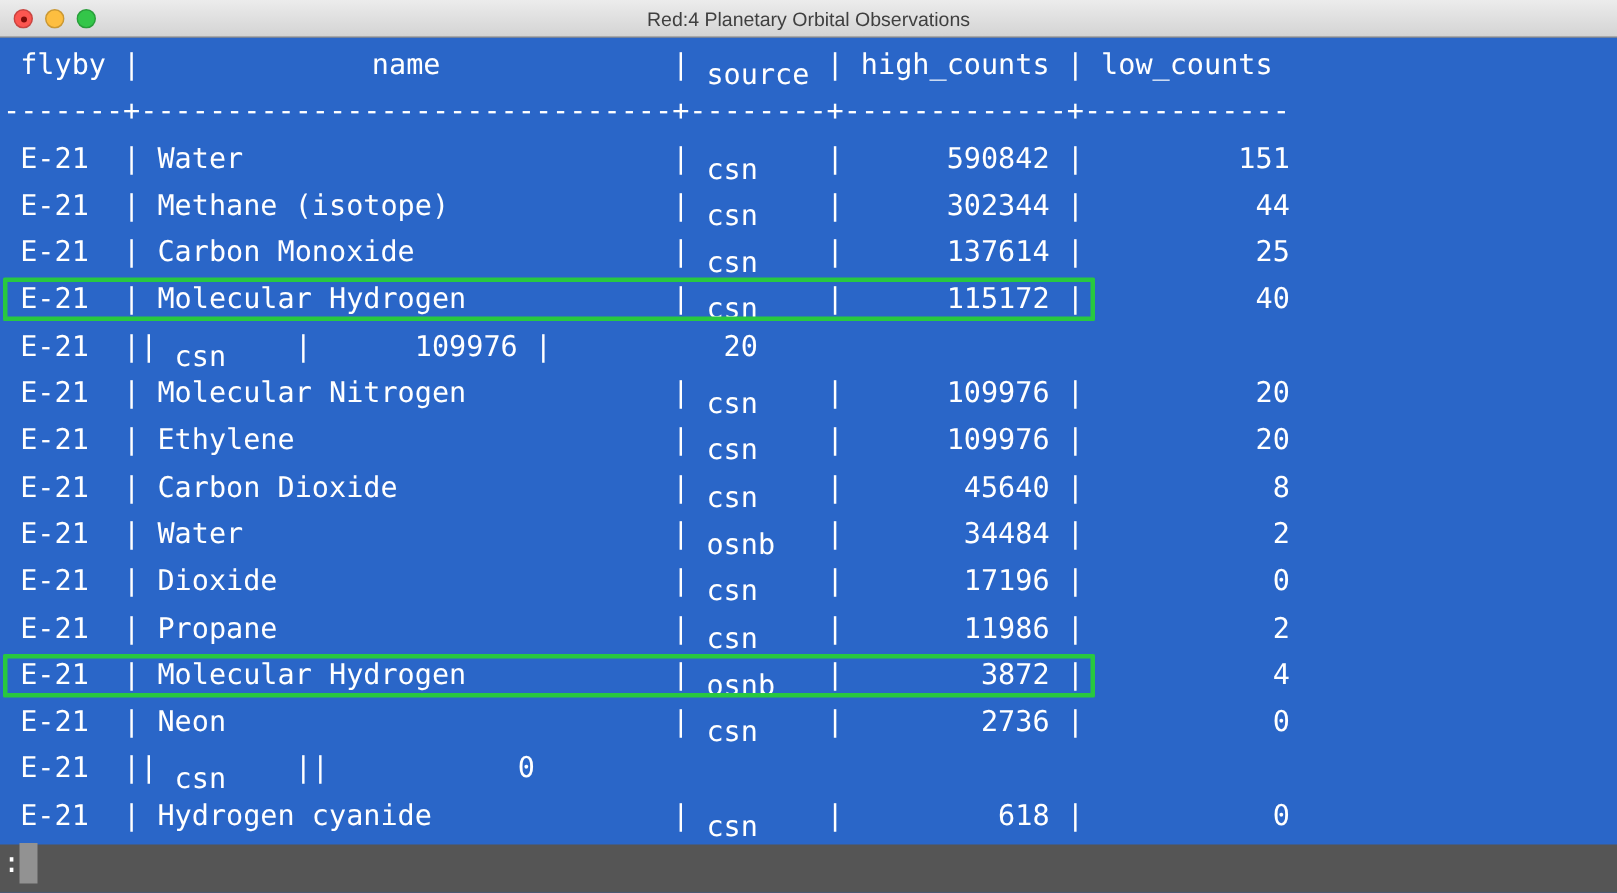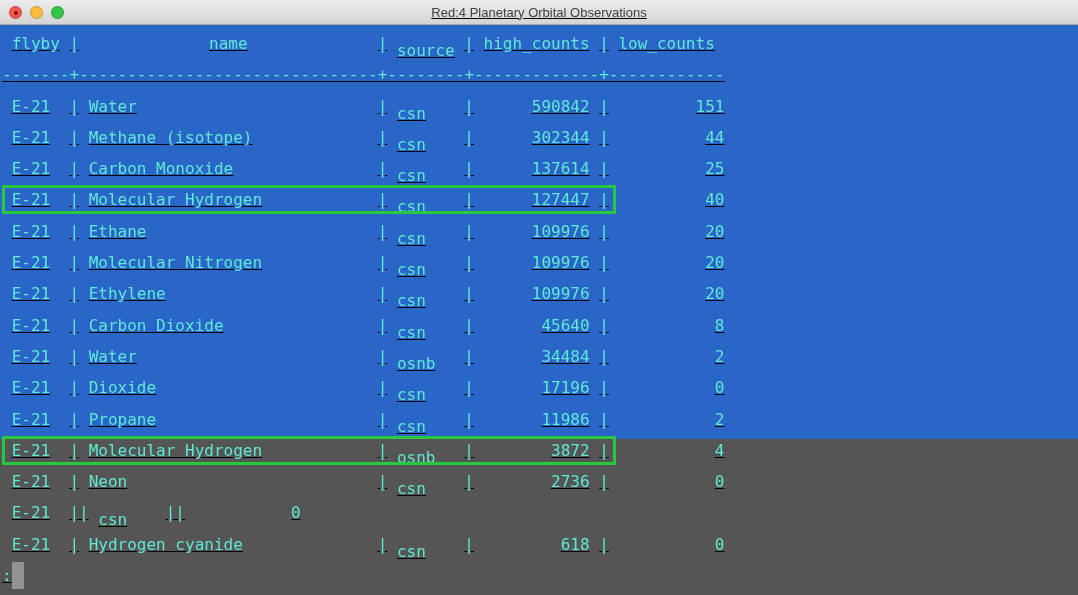--- a/index.html
+++ b/index.html
@@ -3,21 +3,20 @@
 <meta charset="utf-8">
 <style>
   * { margin: 0; padding: 0; box-sizing: border-box; }
   html, body { background: #555; }
   .window {
     width: 1078px;
     height: 595px;
     position: relative;
     overflow: hidden;
     font-family: "DejaVu Sans Mono", monospace;
-    text-decoration: underline;
   }
   
   .titlebar {
     height: 25px;
     background: linear-gradient(#ececec, #d4d4d4);
     border-bottom: 1px solid #a9a9a9;
     display: flex;
     align-items: center;
     position: relative;
   }
@@ -45,24 +44,24 @@
   }
   .title {
     flex: 1;
     text-align: center;
     font-family: "Liberation Sans", sans-serif;
     font-size: 13px;
     color: #3f3f3f;
   }
   
   .screen {
-    height: 414px;
+    height: 538px;
     background: #2a66c8;
-    color: #5eead4;
-    font-size: 16px;
+    color: #ffffff;
+    font-size: 19px;
     padding: 3px 0 0 2px;
     cursor: text;
   }
   .line {
     display: flex;
     height: 31.3px;
     line-height: 31.3px;
     white-space: pre;
     position: relative;
     align-items: center;
@@ -139,25 +138,25 @@
     <div class="line">
       <span class="c f">E-21</span><span class="p">|</span><span class="c n">Methane (isotope)</span><span class="p">|</span><span class="c s">csn</span><span class="p">|</span><span class="c h">302344</span><span class="p">|</span><span class="c l">44</span>
     </div>
 
     <div class="line">
       <span class="c f">E-21</span><span class="p">|</span><span class="c n">Carbon Monoxide</span><span class="p">|</span><span class="c s">csn</span><span class="p">|</span><span class="c h">137614</span><span class="p">|</span><span class="c l">25</span>
     </div>
 
     <div class="line">
       <div class="hlbox"></div>
-      <span class="c f">E-21</span><span class="p">|</span><span class="c n">Molecular Hydrogen</span><span class="p">|</span><span class="c s">csn</span><span class="p">|</span><span class="c h">127447</span><span class="p">|</span><span class="c l">40</span>
-    </div>
-
-    <div class="line">
-      <span class="c f">E-21</span><span class="p">|</span><span class="c n">Ethane</span><span class="p">|</span><span class="c s">csn</span><span class="p">|</span><span class="c h">109976</span><span class="p">|</span><span class="c l">20</span>
+      <span class="c f">E-21</span><span class="p">|</span><span class="c n">Molecular Hydrogen</span><span class="p">|</span><span class="c s">csn</span><span class="p">|</span><span class="c h">115172</span><span class="p">|</span><span class="c l">40</span>
+    </div>
+
+    <div class="line">
+      <span class="c f">E-21</span><span class="p">|</span><span class="p">|</span><span class="c s">csn</span><span class="p">|</span><span class="c h">109976</span><span class="p">|</span><span class="c l">20</span>
     </div>
 
     <div class="line">
       <span class="c f">E-21</span><span class="p">|</span><span class="c n">Molecular Nitrogen</span><span class="p">|</span><span class="c s">csn</span><span class="p">|</span><span class="c h">109976</span><span class="p">|</span><span class="c l">20</span>
     </div>
 
     <div class="line">
       <span class="c f">E-21</span><span class="p">|</span><span class="c n">Ethylene</span><span class="p">|</span><span class="c s">csn</span><span class="p">|</span><span class="c h">109976</span><span class="p">|</span><span class="c l">20</span>
     </div>
 

